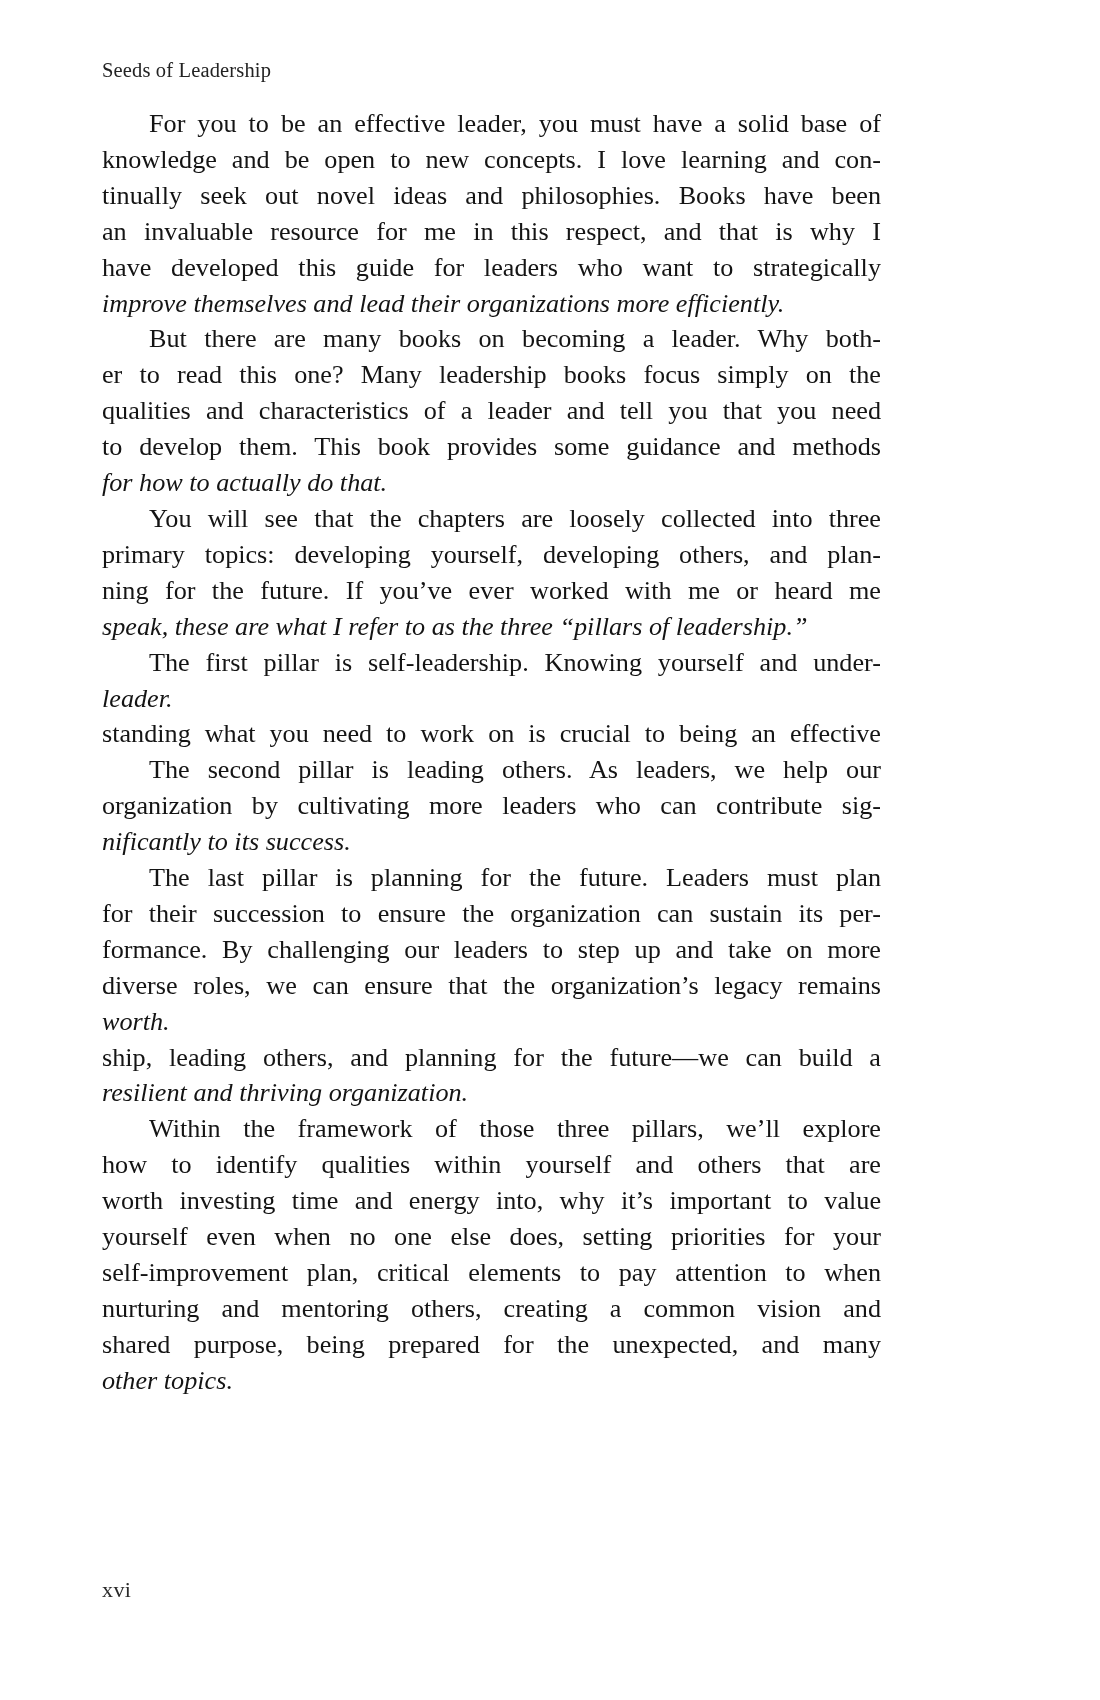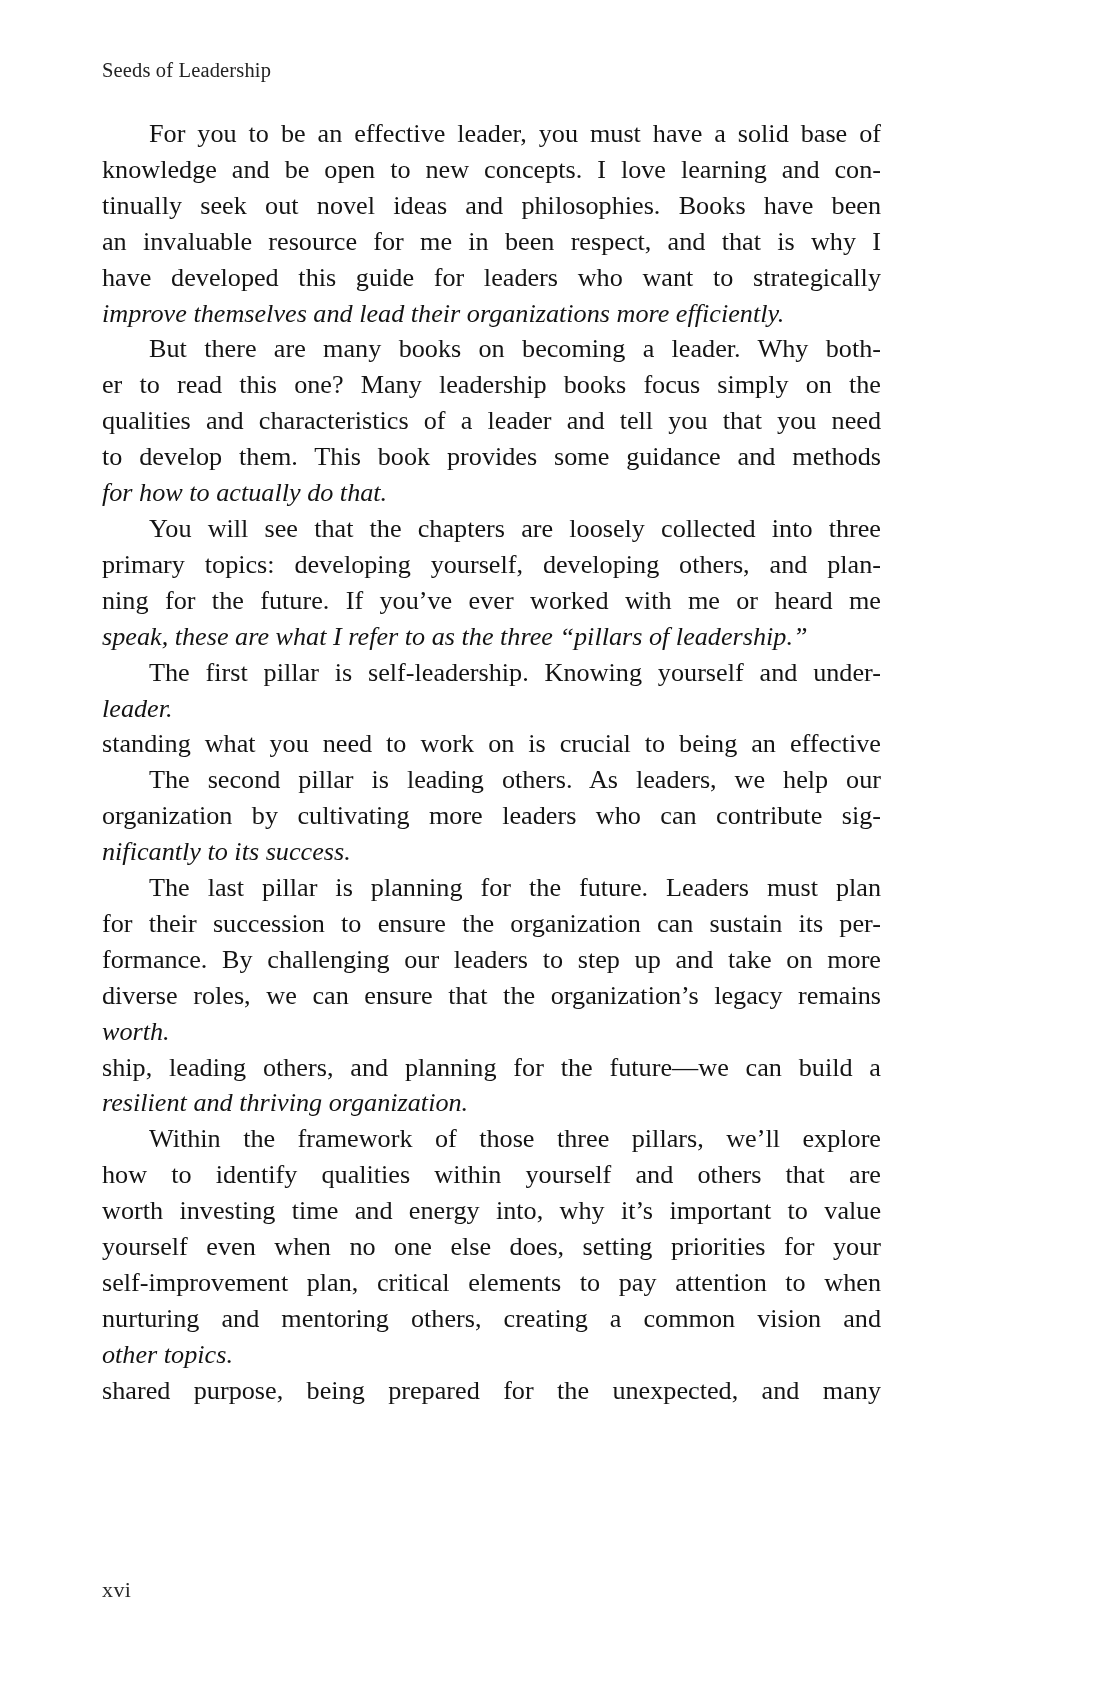--- a/index.html
+++ b/index.html
@@ -36,21 +36,20 @@
     line-height: 1.2;
     white-space: nowrap;
   }
 
   
   .text-block {
     position: absolute;
     top: 106px;
     left: 102px;
     width: 779px;
-    margin-top: 10px;
   }
 
   .para {
     margin: 0;
     text-align: justify;
     text-align-last: left;
     font-size: 26.2px;
     line-height: 35.9px;
     color: #141414;
     text-indent: 47px;
@@ -89,21 +88,21 @@
 
 <div class="page">
 
   <div class="running-head">Seeds of Leadership</div>
 
   <div class="text-block">
       <p class="para">
         <span class="line first">For you to be an effective leader, you must have a solid base of</span>
         <span class="line">knowledge and be open to new concepts. I love learning and con-</span>
         <span class="line">tinually seek out novel ideas and philosophies. Books have been</span>
-        <span class="line">an invaluable resource for me in been respect, and that is why I</span>
+        <span class="line">an invaluable resource for me in this respect, and that is why I</span>
         <span class="line">have developed this guide for leaders who want to strategically</span>
         <span class="line last">improve themselves and lead their organizations more efficiently.</span>
       </p>
       <p class="para">
         <span class="line first">But there are many books on becoming a leader. Why both-</span>
         <span class="line">er to read this one? Many leadership books focus simply on the</span>
         <span class="line">qualities and characteristics of a leader and tell you that you need</span>
         <span class="line">to develop them. This book provides some guidance and methods</span>
         <span class="line last">for how to actually do that.</span>
       </p>
@@ -134,20 +133,20 @@
         <span class="line">ship, leading others, and planning for the future—we can build a</span>
         <span class="line last">resilient and thriving organization.</span>
       </p>
       <p class="para">
         <span class="line first">Within the framework of those three pillars, we’ll explore</span>
         <span class="line">how to identify qualities within yourself and others that are</span>
         <span class="line">worth investing time and energy into, why it’s important to value</span>
         <span class="line">yourself even when no one else does, setting priorities for your</span>
         <span class="line">self-improvement plan, critical elements to pay attention to when</span>
         <span class="line">nurturing and mentoring others, creating a common vision and</span>
+        <span class="line">shared purpose, being prepared for the unexpected, and many</span>
         <span class="line last">other topics.</span>
-        <span class="line">shared purpose, being prepared for the unexpected, and many</span>
       </p>
     </div>
 
   <div class="folio">xvi</div>
 
 </div>
 
 </body></html>

